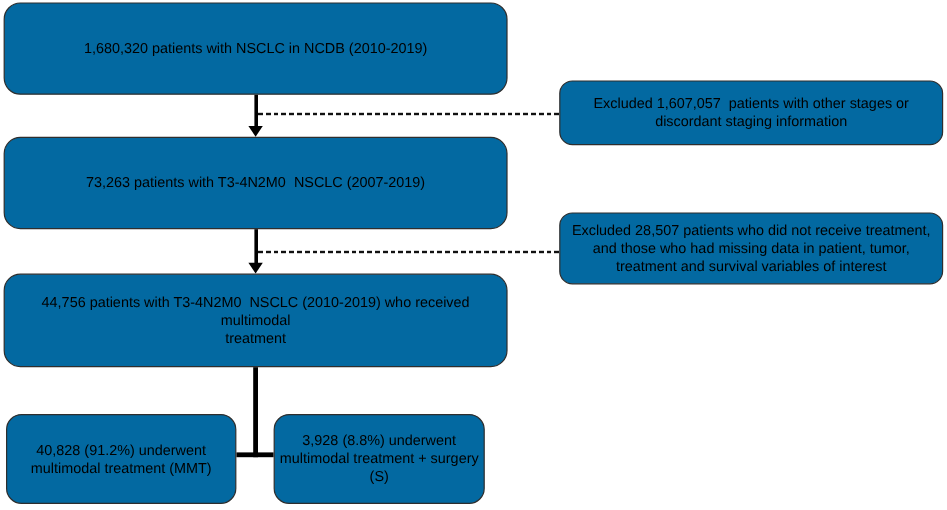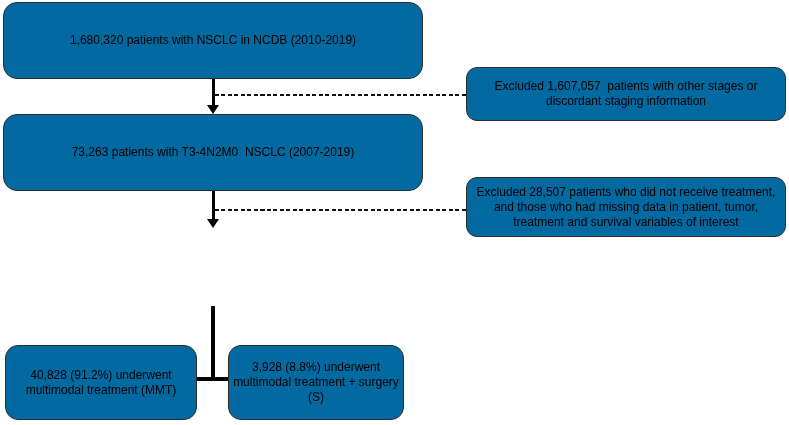--- a/index.html
+++ b/index.html
@@ -86,20 +86,22 @@
   <div class="node main n-staged">73,263 patients with T3-4N2M0  NSCLC (2007-2019)</div>
 
   <div class="vline arrow-line-2"></div>
   <div class="arrow-head arrow-head-2"></div>
   <div class="dash dash-2"></div>
 
   <div class="node side n-excl2">Excluded 28,507 patients who did not receive treatment,
 and those who had missing data in patient, tumor,
 treatment and survival variables of interest</div>
 
+  <div class="node main n-treated">44,756 patients with T3-4N2M0  NSCLC (2010-2019) who received multimodal
+treatment</div>
 
   <div class="vline thick-vert"></div>
   <div class="thick-horiz"></div>
 
   <div class="node leaf n-mmt">40,828 (91.2%) underwent
 multimodal treatment (MMT)</div>
 
   <div class="node leaf n-surg">3,928 (8.8%) underwent
 multimodal treatment + surgery (S)</div>
 

